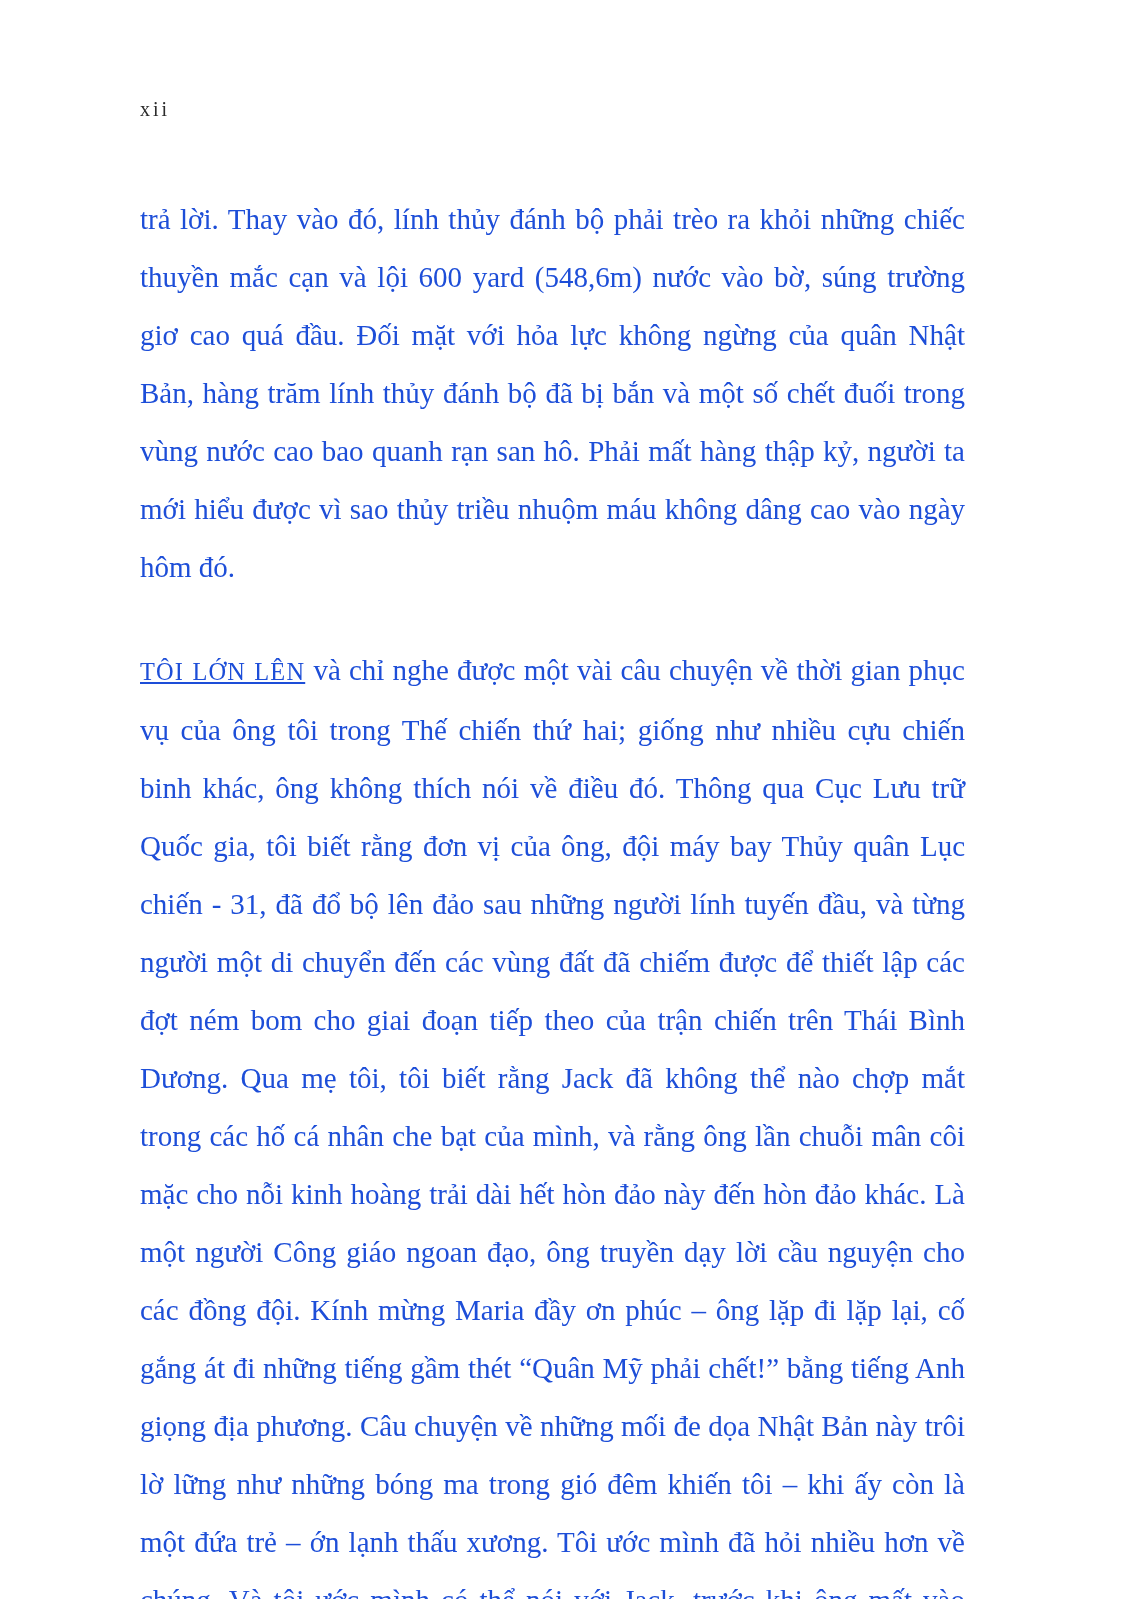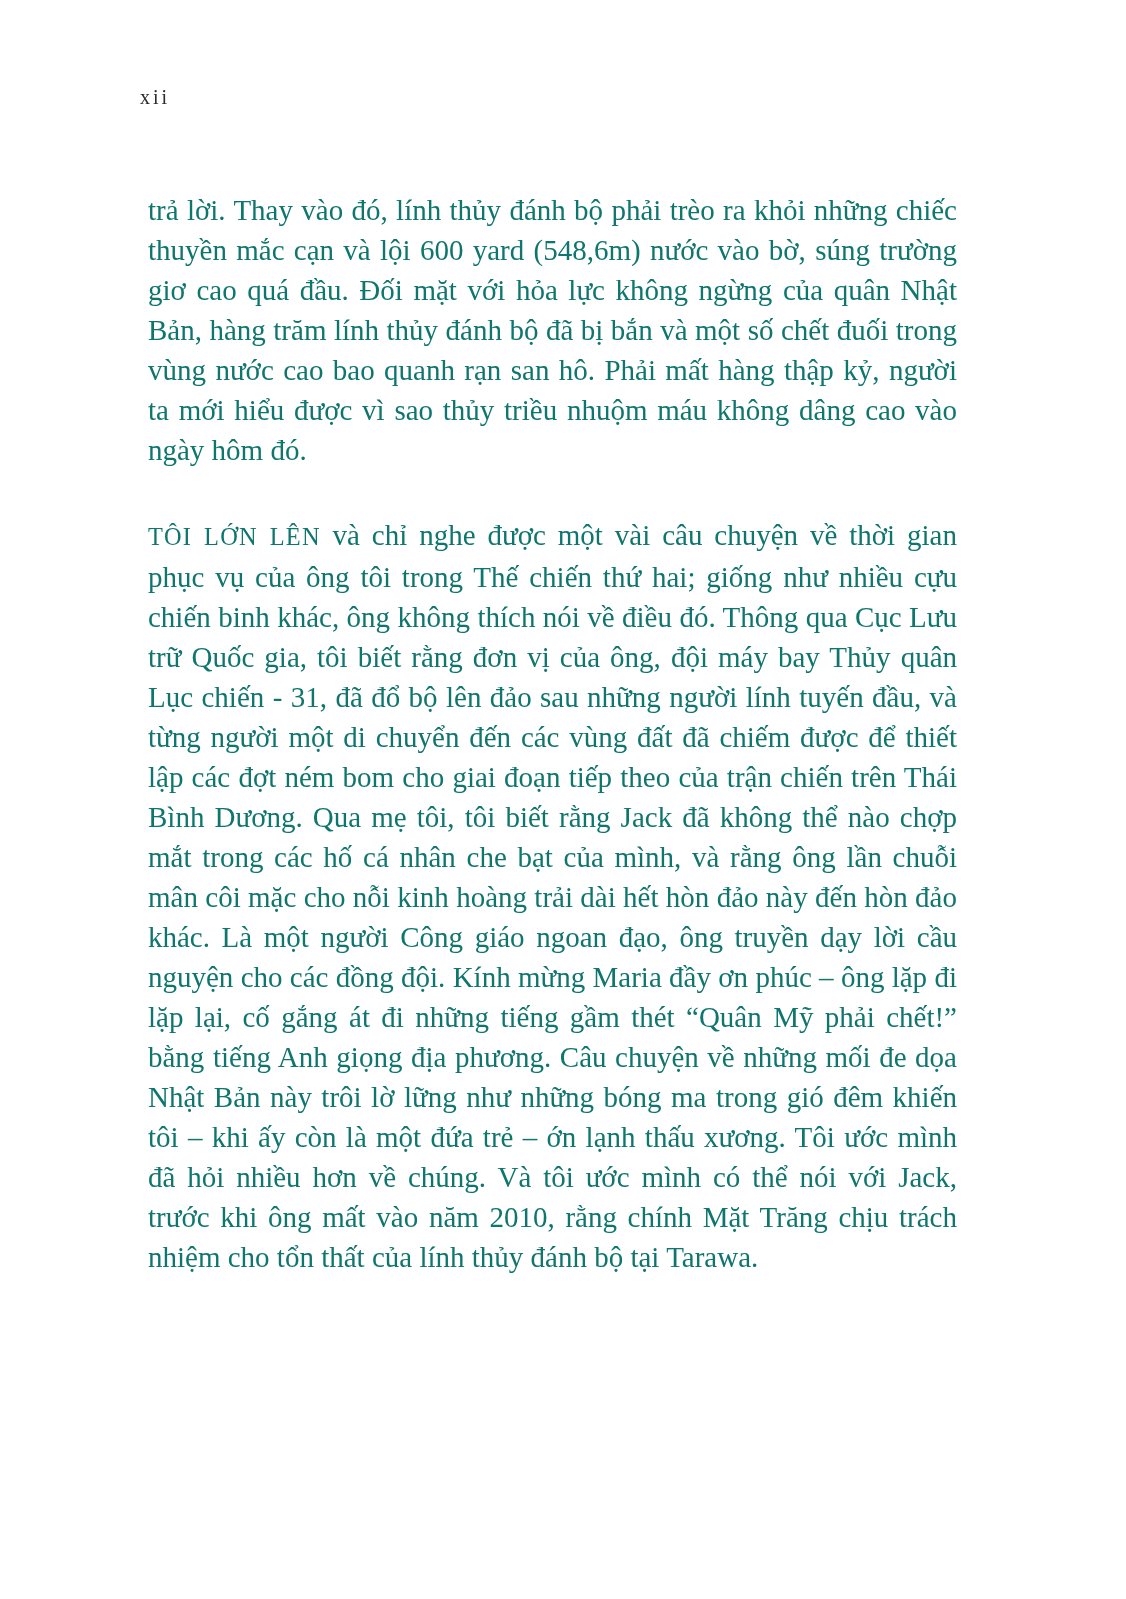--- a/index.html
+++ b/index.html
@@ -19,55 +19,56 @@
     overflow: hidden;
   }
   .page-header {
     position: relative;
     height: 30px;
     margin-bottom: 76px;
   }
   .page-number {
     position: absolute;
     left: 0;
-    top: 2px;
+    top: 14px;
     font-size: 20px;
     letter-spacing: 3px;
     color: #2b2b2b;
   }
   .running-title {
     display: block;
     text-align: center;
     font-size: 21px;
     letter-spacing: 4.5px;
     color: #2b2b2b;
     text-transform: uppercase;
   }
   .page-body {
     width: 825px;
   }
   .page-body p {
-    margin: 8px;
+    margin: 0;
     font-size: 29px;
-    line-height: 40px;
+    line-height: 58px;
     text-align: justify;
-    color: #0f766e;
+    color: #1d4ed8;
   }
   .page-body p + p {
     margin-top: 45px;
   }
   .seg-normal {
     font-style: normal;
   }
   .seg-italic {
   }
   .seg-smallcaps {
     font-size: 0.84em;
     letter-spacing: 1.2px;
     text-transform: uppercase;
+    text-decoration: underline;
   }
 </style>
 </head>
 <body>
 
 <div class="page">
   <header class="page-header">
     <span class="page-number">xii</span>
   </header>
   <main class="page-body" id="page-body">

